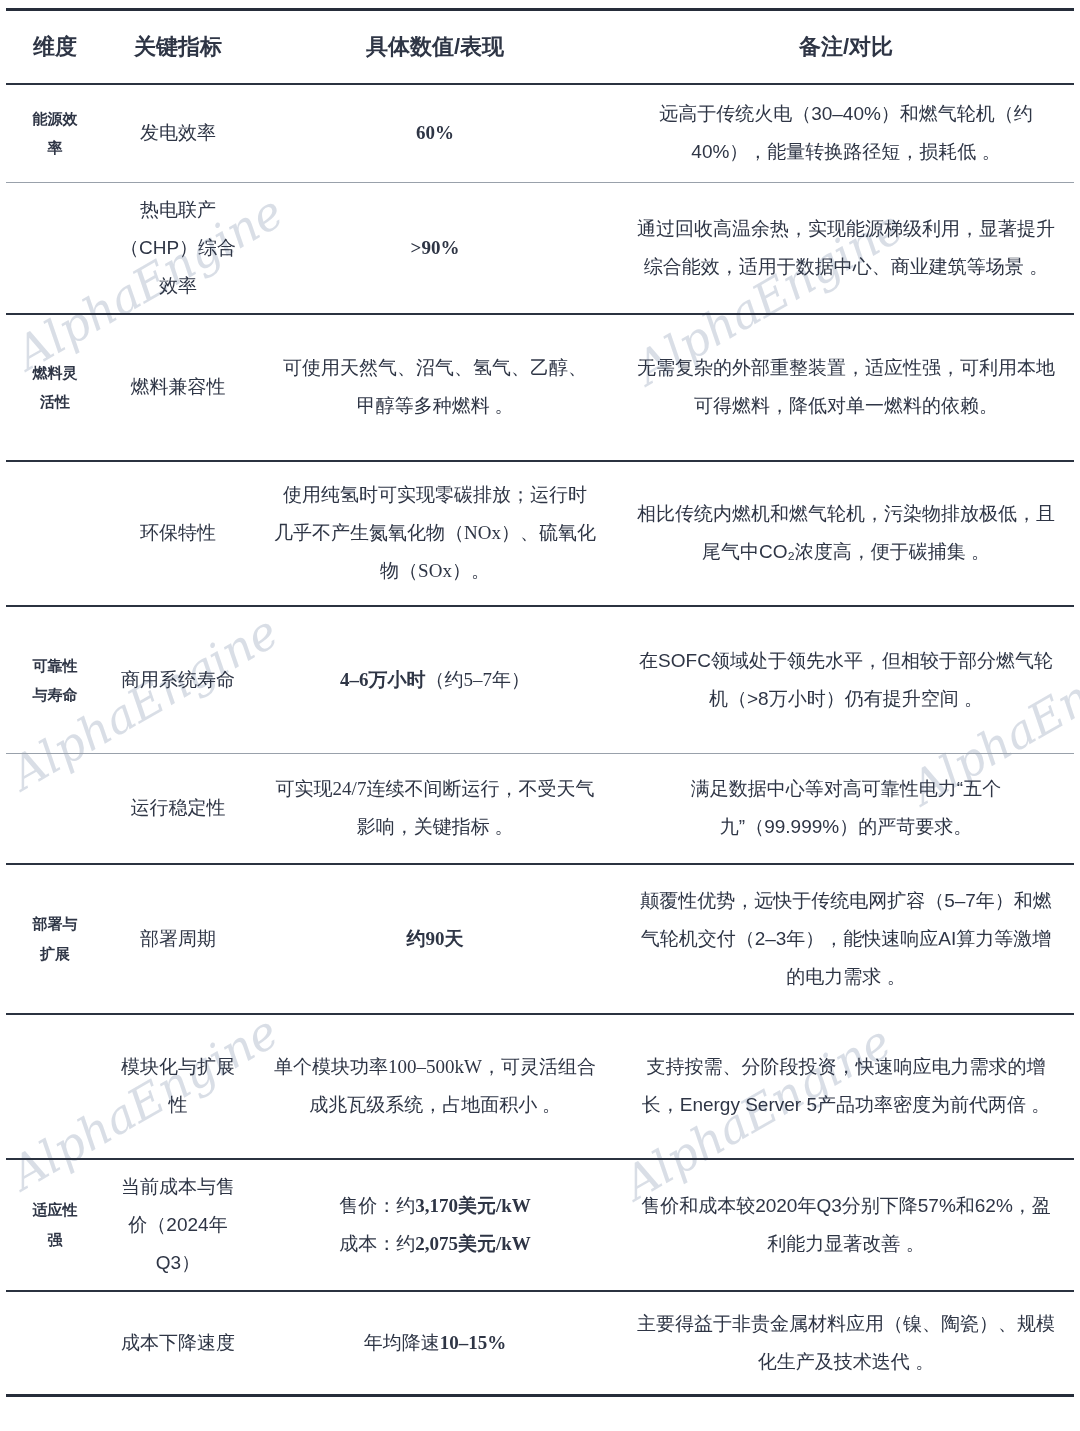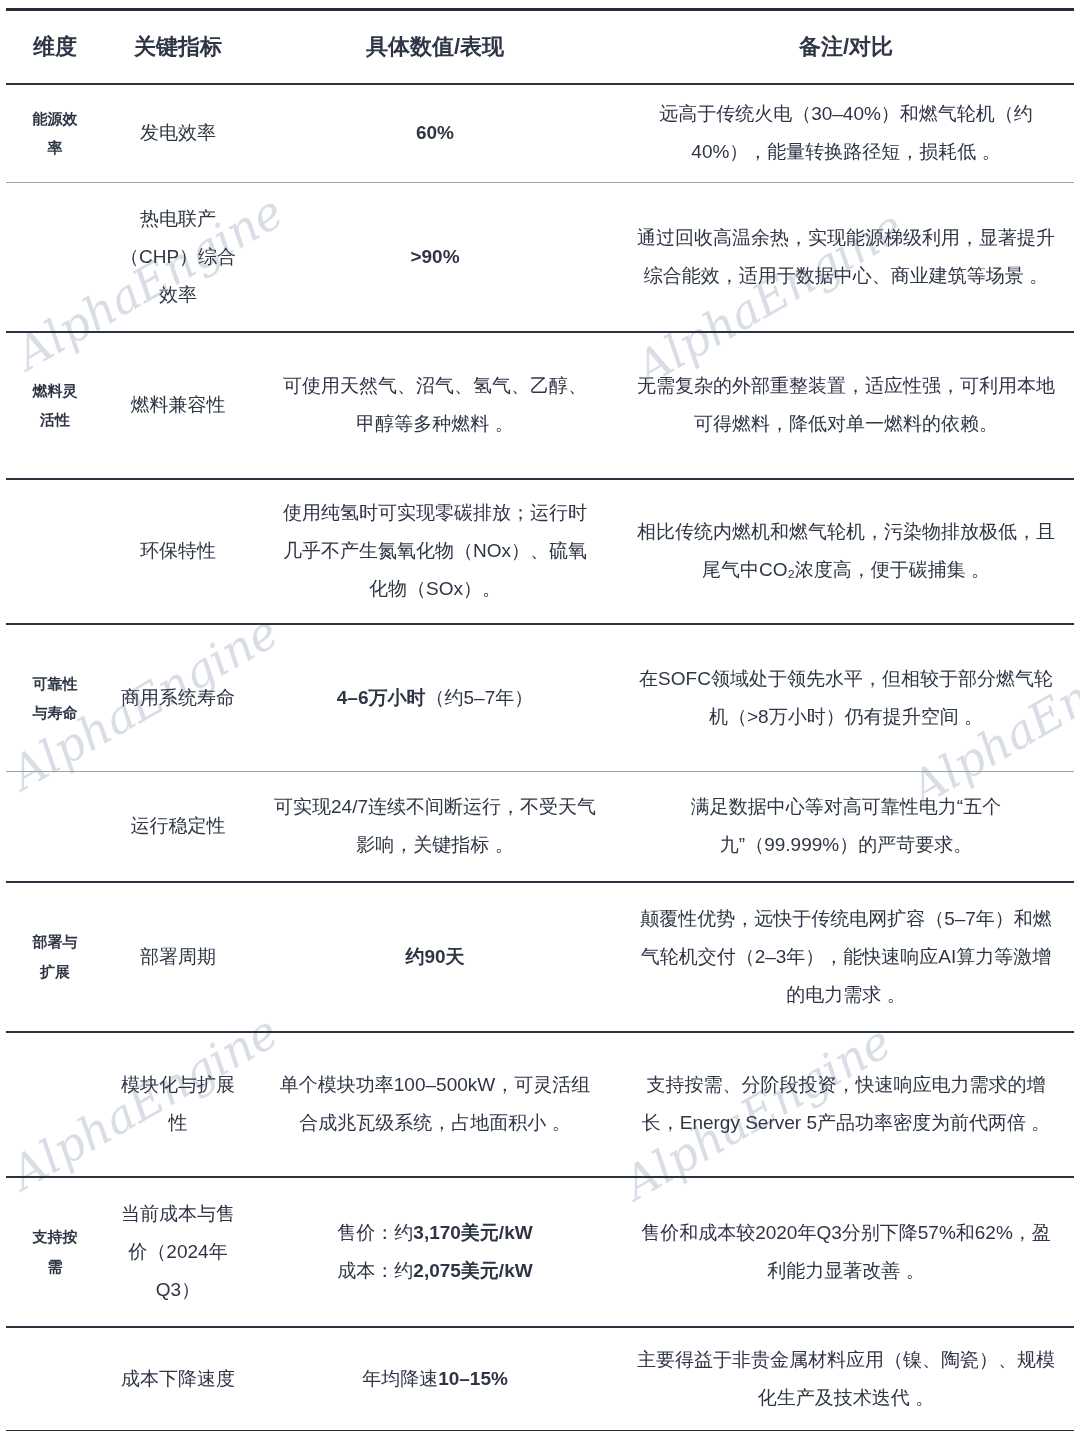--- a/index.html
+++ b/index.html
@@ -4,22 +4,22 @@
 <style>
   html,body{margin:0;padding:0;background:#ffffff;}
   body{width:1080px;height:1431px;font-family:"Liberation Sans","DejaVu Sans",sans-serif;}
   .page{position:relative;width:1080px;height:1431px;overflow:hidden;background:#fff;}
   table{border-collapse:collapse;table-layout:fixed;width:1068px;margin:8px auto 0 auto;border-top:3px solid #262d3a;position:relative;z-index:2;}
   col.c1{width:98px;}col.c2{width:148px;}col.c3{width:366px;}col.c4{width:456px;}
   th{font-size:22px;font-weight:bold;color:#2e3545;text-align:center;vertical-align:middle;height:72px;border-bottom:2px solid #2b3240;padding:0;}
   td{font-size:19px;color:#2e3545;text-align:center;vertical-align:middle;line-height:2.0;padding:0;}
   td.dim{font-weight:bold;font-size:15px;}
   .dimbox{width:48px;margin:0 auto;text-align:center;line-height:1.95;}
-  td.ind{padding:17px 10px;}
-  td.val{padding:12px 22px;}
+  td.ind{padding:8px 10px;}
+  td.val{padding:12px 22px;font-family:Liberation Serif, serif;}
   td.note{padding:0 18px;}
   .b{font-weight:bold;}
   tr.sep-light td{border-bottom:1px solid #99a1ab;}
   tr.sep-dark td{border-bottom:2px solid #2b3240;}
   tr.sep-last td{border-bottom:3px solid #262d3a;}
   .watermark{position:absolute;z-index:1;font-family:"DejaVu Serif","Liberation Serif",serif;font-style:italic;font-size:46px;color:rgba(185,194,209,0.55);transform:rotate(-30deg);transform-origin:left center;white-space:nowrap;pointer-events:none;}
   .wm1{left:20px;top:330px;}
   .wm2{left:640px;top:345px;}
   .wm3{left:15px;top:750px;}
   .wm4{left:915px;top:765px;}
@@ -120,21 +120,21 @@
         <tr class="sep-dark" style="height: 145px;">
           <td class="dim"></td>
           <td class="ind">模块化与扩展性</td>
           <td class="val">
             <div><span>单个模块功率100–500kW，可灵活组合成兆瓦级系统，占地面积小 。</span></div>
           </td>
           <td class="note">支持按需、分阶段投资，快速响应电力需求的增长，Energy Server 5产品功率密度为前代两倍 。</td>
         </tr>
         <tr class="sep-dark" style="height: 127px;">
           <td class="dim">
-            <div class="dimbox">支持按需</div>
+            <div class="dimbox">适应性强</div>
           </td>
           <td class="ind">当前成本与售价（2024年Q3）</td>
           <td class="val">
             <div><span>售价：约</span><span class="b">3,170美元/kW</span></div>
             <div><span>成本：约</span><span class="b">2,075美元/kW</span></div>
           </td>
           <td class="note">售价和成本较2020年Q3分别下降57%和62%，盈利能力显著改善 。</td>
         </tr>
         <tr class="sep-last" style="height: 105px;">
           <td class="dim"></td>

